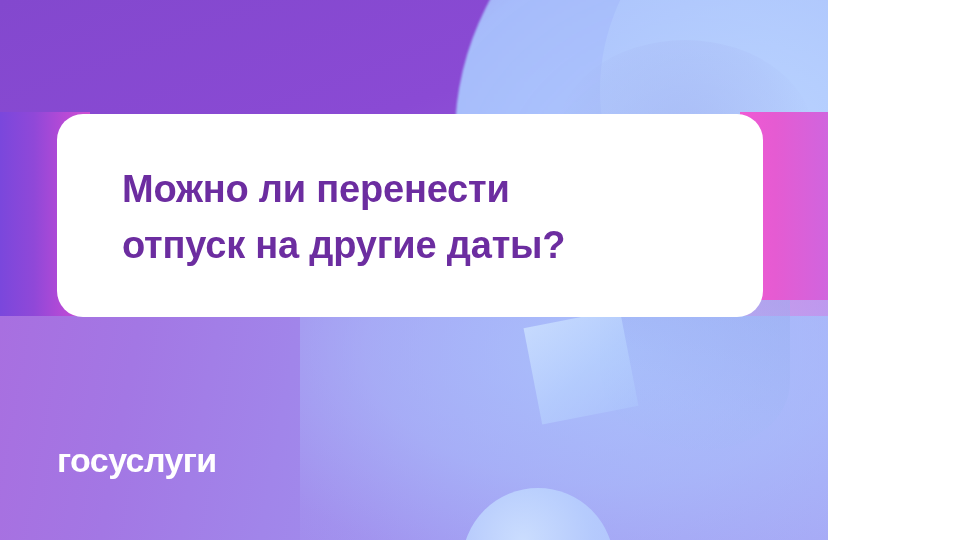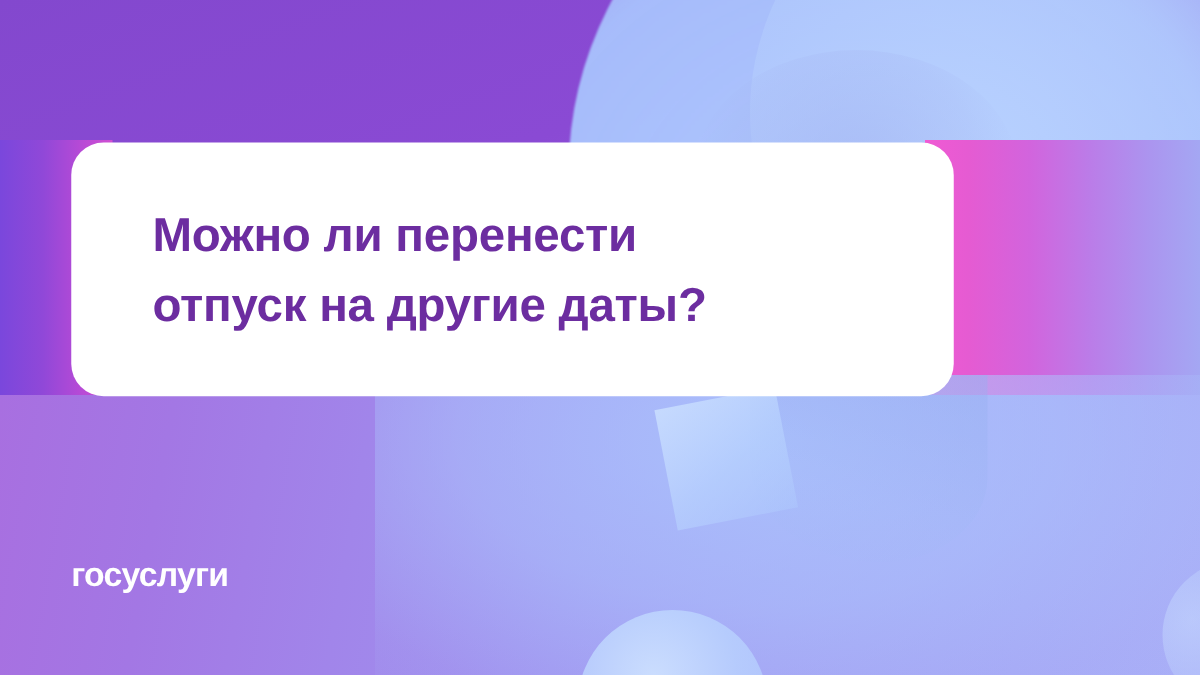--- a/index.html
+++ b/index.html
@@ -6,21 +6,21 @@
     margin: 0;
     padding: 0;
     background: #ffffff;
   }
   body {
     font-family: "Liberation Sans", sans-serif;
   }
 
   #stage {
     position: relative;
-    width: 960px;
+    width: 828px;
     height: 540px;
     overflow: hidden;
     background: #8a4ed0;
   }
 
   
   .bg-layer {
     position: absolute;
     inset: 0;
     pointer-events: none;
@@ -179,21 +179,21 @@
   }
 
   
   .logo {
     position: absolute;
     left: 57px;
     top: 440px;
     color: #ffffff;
     font-family: "Liberation Sans", sans-serif;
     font-weight: bold;
-    font-size: 27px;
+    font-size: 34px;
     line-height: 40px;
     letter-spacing: -0.6px;
   }
 </style>
 </head>
 <body>
 
 <div id="stage">
 
   <div class="bg-layer bg-base"></div>

